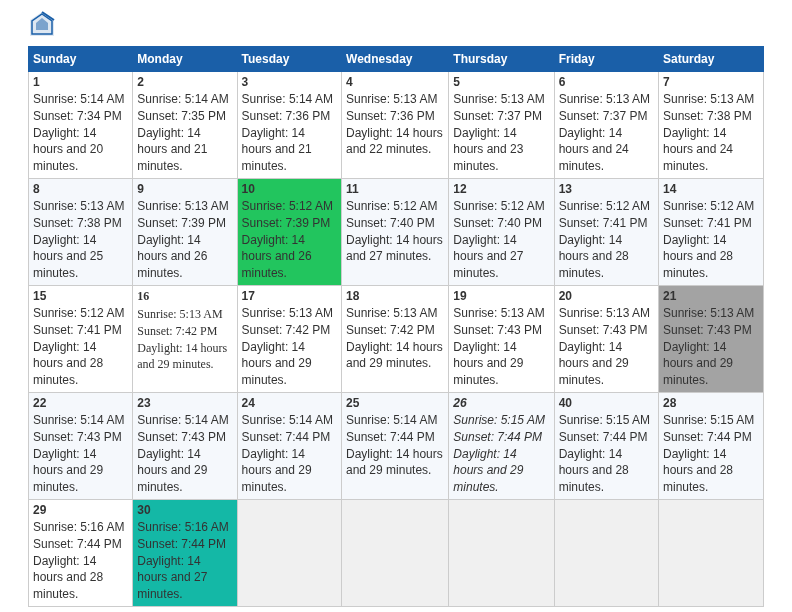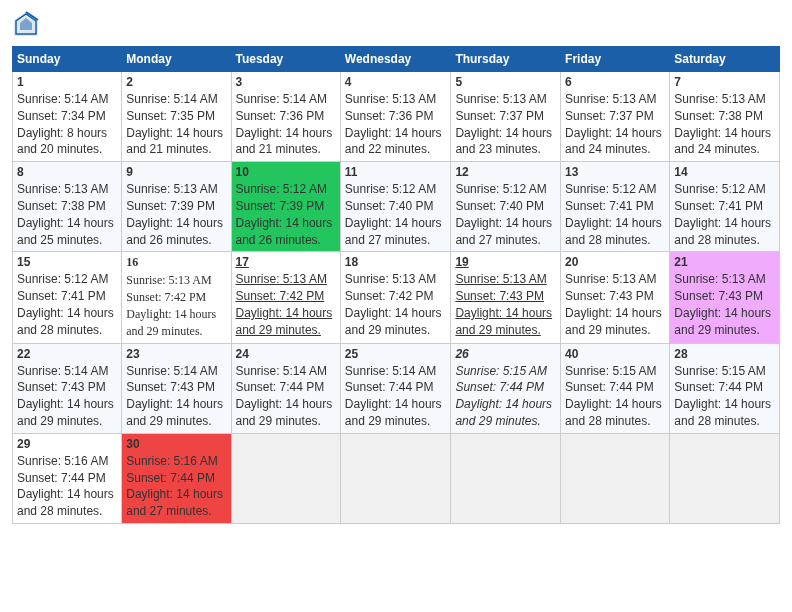--- a/index.html
+++ b/index.html
@@ -7,21 +7,21 @@
       width: 792px;
       height: 612px;
       background: #fff;
       font-family: Arial, sans-serif;
       font-size: 11px;
       overflow: hidden;
     }
     .page {
       width: 792px;
       height: 612px;
-      padding: 10px 12px;
+      padding: 10px 28px;
     }
     .header {
       display: flex;
       justify-content: space-between;
       align-items: flex-start;
       margin-bottom: 8px;
     }
     .logo {
       display: flex;
       align-items: center;
@@ -128,21 +128,21 @@
         <th>Saturday</th>
       </tr>
     </thead>
     <tbody id="calendar-body">
     <tr>
           <td style="background: rgb(255, 255, 255);">
         <span class="day-num">1</span>
         <div class="day-info">
           <span>Sunrise: 5:14 AM</span><br>
           <span>Sunset: 7:34 PM</span><br>
-          <span>Daylight: 8 hours and 20 minutes.</span>
+          <span>Daylight: 14 hours and 20 minutes.</span>
         </div>
       </td>
           <td style="background: rgb(255, 255, 255);">
         <span class="day-num">2</span>
         <div class="day-info">
           <span>Sunrise: 5:14 AM</span><br>
           <span>Sunset: 7:35 PM</span><br>
           <span>Daylight: 14 hours and 21 minutes.</span>
         </div>
       </td>
@@ -255,53 +255,53 @@
         </div>
       </td>
           <td style="background: rgb(255, 255, 255); font-family: Liberation Serif, serif;">
         <span class="day-num">16</span>
         <div class="day-info">
           <span>Sunrise: 5:13 AM</span><br>
           <span>Sunset: 7:42 PM</span><br>
           <span>Daylight: 14 hours and 29 minutes.</span>
         </div>
       </td>
-          <td style="background: rgb(255, 255, 255); text-decoration: underline;">
+          <td style="background: rgb(255, 255, 255);">
         <span class="day-num">17</span>
         <div class="day-info">
           <span>Sunrise: 5:13 AM</span><br>
           <span>Sunset: 7:42 PM</span><br>
           <span>Daylight: 14 hours and 29 minutes.</span>
         </div>
       </td>
           <td style="background: rgb(255, 255, 255);">
         <span class="day-num">18</span>
         <div class="day-info">
           <span>Sunrise: 5:13 AM</span><br>
           <span>Sunset: 7:42 PM</span><br>
           <span>Daylight: 14 hours and 29 minutes.</span>
         </div>
       </td>
-          <td style="background: rgb(255, 255, 255); text-decoration: underline;">
+          <td style="background: rgb(255, 255, 255);">
         <span class="day-num">19</span>
         <div class="day-info">
           <span>Sunrise: 5:13 AM</span><br>
           <span>Sunset: 7:43 PM</span><br>
           <span>Daylight: 14 hours and 29 minutes.</span>
         </div>
       </td>
           <td style="background: rgb(255, 255, 255);">
         <span class="day-num">20</span>
         <div class="day-info">
           <span>Sunrise: 5:13 AM</span><br>
           <span>Sunset: 7:43 PM</span><br>
           <span>Daylight: 14 hours and 29 minutes.</span>
         </div>
       </td>
-          <td style="background: #f0abfc;">
+          <td style="background: #a3a3a3;">
         <span class="day-num">21</span>
         <div class="day-info">
           <span>Sunrise: 5:13 AM</span><br>
           <span>Sunset: 7:43 PM</span><br>
           <span>Daylight: 14 hours and 29 minutes.</span>
         </div>
       </td>
         </tr>
         <tr>
           <td style="background: rgb(245, 248, 252);">
@@ -363,21 +363,21 @@
         </tr>
         <tr>
           <td style="background: rgb(255, 255, 255); margin-left: 41px;">
         <span class="day-num">29</span>
         <div class="day-info">
           <span>Sunrise: 5:16 AM</span><br>
           <span>Sunset: 7:44 PM</span><br>
           <span>Daylight: 14 hours and 28 minutes.</span>
         </div>
       </td>
-          <td style="background: #ef4444; margin-top: 23px;">
+          <td style="background: #14b8a6; margin-top: 23px;">
         <span class="day-num">30</span>
         <div class="day-info">
           <span>Sunrise: 5:16 AM</span><br>
           <span>Sunset: 7:44 PM</span><br>
           <span>Daylight: 14 hours and 27 minutes.</span>
         </div>
       </td>
           <td class="empty" style="background: rgb(240, 240, 240);"></td>
           <td class="empty" style="background: rgb(240, 240, 240);"></td>
           <td class="empty" style="background: rgb(240, 240, 240);"></td>

